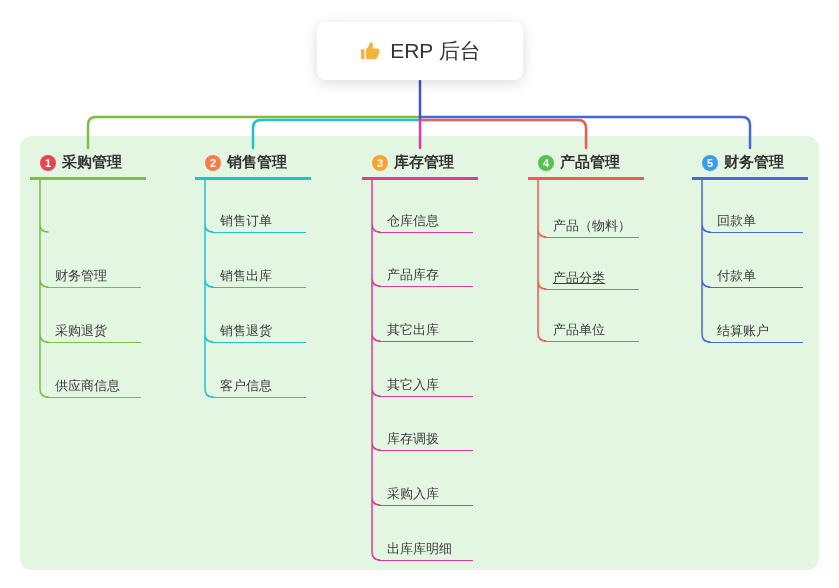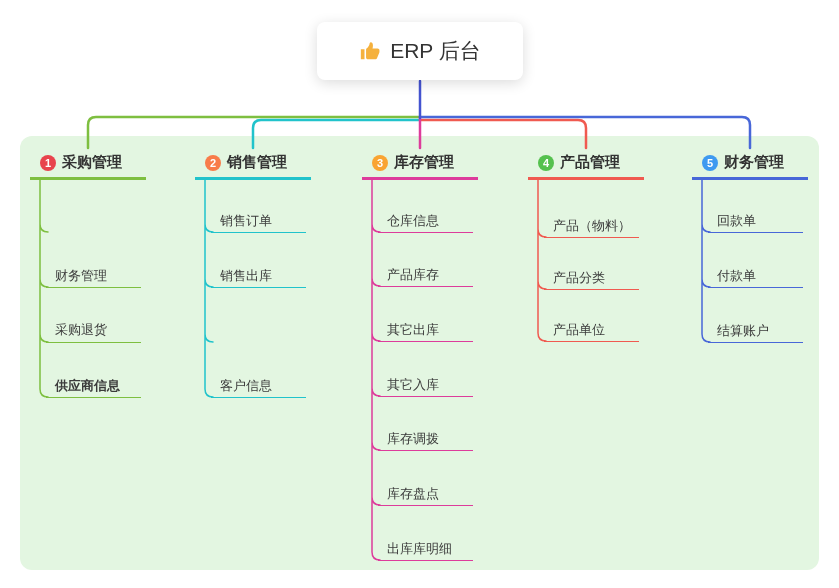--- a/index.html
+++ b/index.html
@@ -61,55 +61,56 @@
     </span>
     <span>ERP 后台</span>
   </div>
 
   <div class="branch" style="left:30px;">
     <div class="branch-title" style="border-bottom-color: rgb(126, 191, 64);">
       <span class="badge" style="background-color: rgb(232, 68, 77);">1</span>
       <span class="branch-label">采购管理</span>
     </div>
     <div class="child" style="top: 117px; border-bottom-color: rgb(126, 191, 64);">财务管理</div>
-    <div class="child" style="top: 172px; border-bottom-color: rgb(126, 191, 64); font-family: Liberation Mono, monospace;">采购退货</div>
-    <div class="child" style="top: 227px; border-bottom-color: rgb(126, 191, 64); font-weight: bold;">供应商信息</div>
+    <div class="child" style="top: 172px; border-bottom-color: rgb(126, 191, 64);">采购退货</div>
+    <div class="child" style="top: 227px; border-bottom-color: rgb(126, 191, 64);">供应商信息</div>
   </div>
 
   <div class="branch" style="left:195px;">
     <div class="branch-title" style="border-bottom-color: rgb(33, 195, 203);">
       <span class="badge" style="background-color: rgb(248, 124, 74);">2</span>
       <span class="branch-label">销售管理</span>
     </div>
     <div class="child" style="top: 62px; border-bottom-color: rgb(33, 195, 203);">销售订单</div>
     <div class="child" style="top: 117px; border-bottom-color: rgb(33, 195, 203);">销售出库</div>
+    <div class="child" style="top: 172px; border-bottom-color: rgb(33, 195, 203);">销售退货</div>
     <div class="child" style="top: 227px; border-bottom-color: rgb(33, 195, 203);">客户信息</div>
   </div>
 
   <div class="branch" style="left:362px;">
     <div class="branch-title" style="border-bottom-color: rgb(221, 60, 155);">
       <span class="badge" style="background-color: rgb(249, 164, 50);">3</span>
       <span class="branch-label">库存管理</span>
     </div>
     <div class="child" style="top: 62px; border-bottom-color: rgb(221, 60, 155);">仓库信息</div>
     <div class="child" style="top: 116px; border-bottom-color: rgb(221, 60, 155);">产品库存</div>
     <div class="child" style="top: 171px; border-bottom-color: rgb(221, 60, 155);">其它出库</div>
     <div class="child" style="top: 226px; border-bottom-color: rgb(221, 60, 155);">其它入库</div>
     <div class="child" style="top: 280px; border-bottom-color: rgb(221, 60, 155);">库存调拨</div>
-    <div class="child" style="top: 335px; border-bottom-color: rgb(221, 60, 155);">库存盘点</div>
+    <div class="child" style="top: 335px; border-bottom-color: rgb(221, 60, 155);">采购入库</div>
     <div class="child" style="top: 390px; border-bottom-color: rgb(221, 60, 155);">出库库明细</div>
   </div>
 
   <div class="branch" style="left:528px;">
     <div class="branch-title" style="border-bottom-color: rgb(240, 90, 80);">
       <span class="badge" style="background-color: rgb(85, 193, 78);">4</span>
       <span class="branch-label">产品管理</span>
     </div>
     <div class="child" style="top: 67px; border-bottom-color: rgb(240, 90, 80);">产品（物料）</div>
-    <div class="child" style="top: 119px; border-bottom-color: rgb(240, 90, 80);">产品分类</div>
+    <div class="child" style="top: 119px; border-bottom-color: rgb(240, 90, 80); text-decoration: underline;">产品分类</div>
     <div class="child" style="top: 171px; border-bottom-color: rgb(240, 90, 80);">产品单位</div>
   </div>
 
   <div class="branch" style="left:692px;">
     <div class="branch-title" style="border-bottom-color: rgb(72, 103, 216);">
       <span class="badge" style="background-color: rgb(62, 154, 240);">5</span>
       <span class="branch-label">财务管理</span>
     </div>
     <div class="child" style="top: 62px; border-bottom-color: rgb(72, 103, 216);">回款单</div>
     <div class="child" style="top: 117px; border-bottom-color: rgb(72, 103, 216);">付款单</div>

